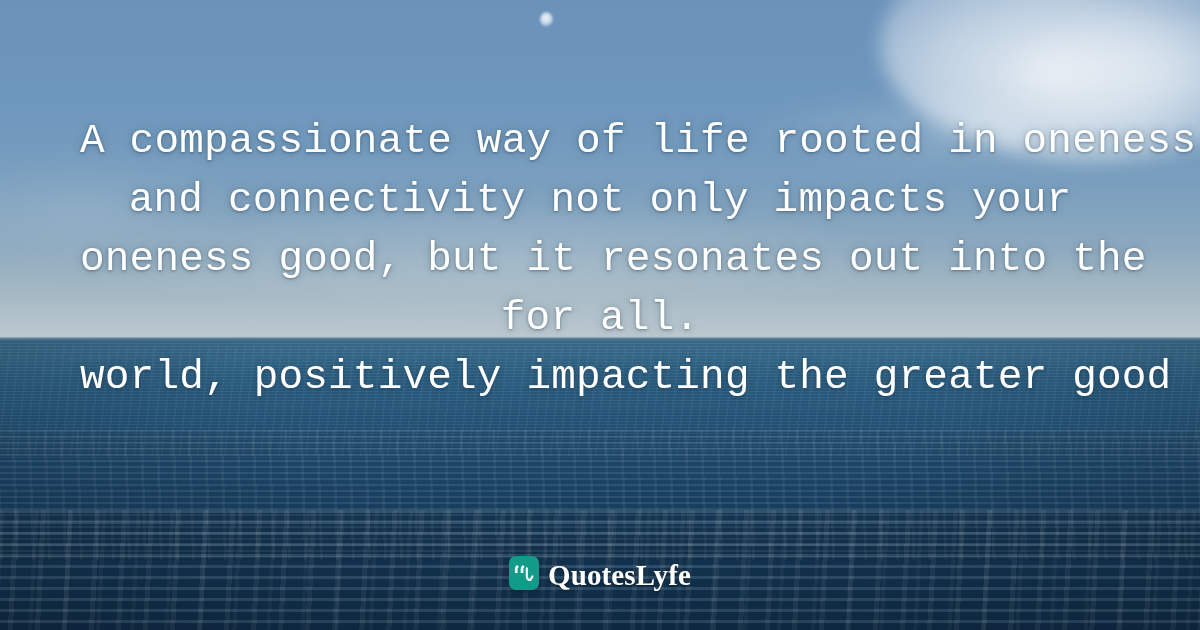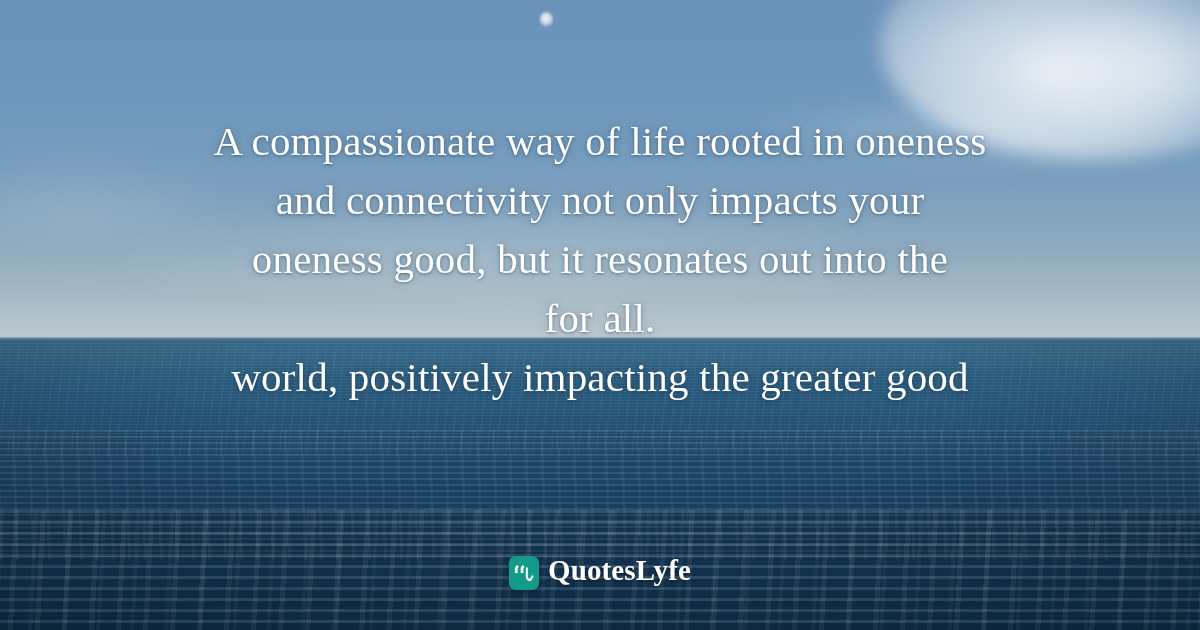--- a/index.html
+++ b/index.html
@@ -225,38 +225,38 @@
       rgba(0,0,0,0) 40%,
       rgba(0,0,0,0.18) 100%);
   }
 
   
   #quote {
     position:absolute;
     left:0; top:112px;
     width:1200px;
     text-align:center;
-    font-family:Liberation Serif, serif;
+    font-family:Liberation Mono, monospace;
     font-size:41px;
     line-height:59px;
     color:#ffffff;
     letter-spacing:0.2px;
     text-shadow:0 1px 3px rgba(20,45,70,0.45),
                 0 0 10px rgba(20,45,70,0.22);
     padding:0 80px;
   }
   #quote .qline { display:block; white-space:nowrap; }
 
   
   #logo {
     position:absolute;
     left:0; top:556px;
     width:1200px;
     display:flex;
-    align-items:flex-start;
+    align-items:flex-end;
     justify-content:center;
     gap:9px;
   }
   .logo-mark {
     width:30px; height:34px;
     border-radius:7px;
     background:#119b88;
     display:flex;
     align-items:center;
     justify-content:center;

